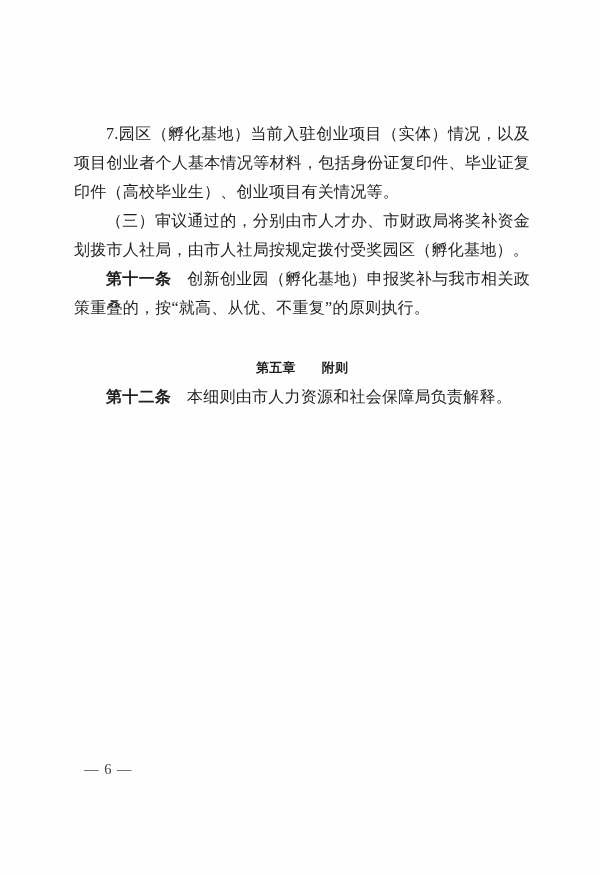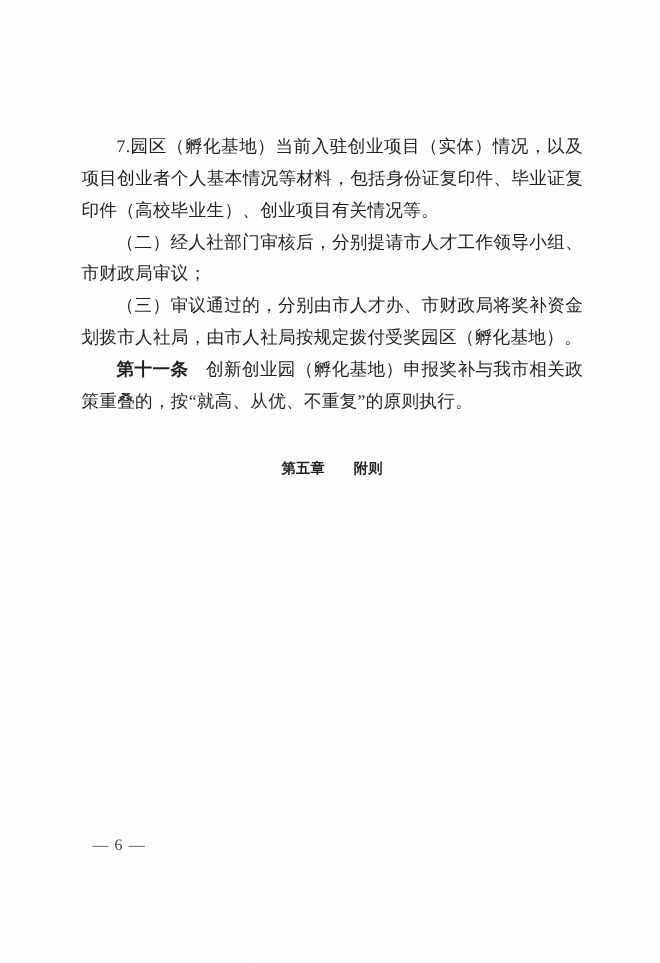--- a/index.html
+++ b/index.html
@@ -59,25 +59,25 @@
 <body>
 
 <div class="page">
   <div class="text-block">
 
     <p class="para">7.园区（孵化基地）当前入驻创业项目（实体）情况，以及项目创业者个人基本情况等材料，包括身份证复印件、毕业证复印件（高校毕业生）、创业项目有关情况等。</p>
 
 
 
 
-    <p class="para">（二）经人社部门审核后，分别提请市人才工作领导小组、市财政局审议；</p>
 
     <p class="para">（三）审议通过的，分别由市人才办、市财政局将奖补资金划拨市人社局，由市人社局按规定拨付受奖园区（孵化基地）。</p>
 
     <p class="para"><span class="article-label">第十一条</span><span>创新创业园（孵化基地）申报奖补与我市相关政策重叠的，按“就高、从优、不重复”的原则执行。</span></p>
 
     <p class="chapter"><span class="chapter-label">第五章</span><span>附则</span></p>
 
+    <p class="para"><span class="article-label">第十二条</span><span>本细则由市人力资源和社会保障局负责解释。</span></p>
 
   </div>
 
   <div class="footer">— 6 —</div>
 </div>
 
 </body></html>

